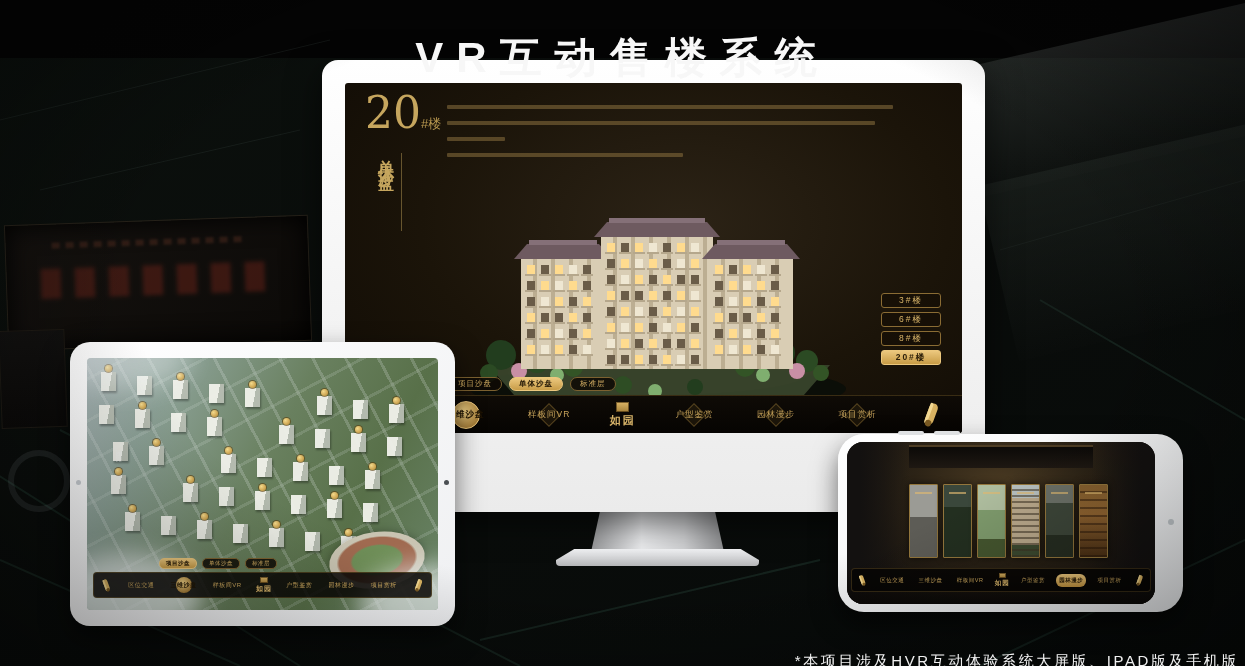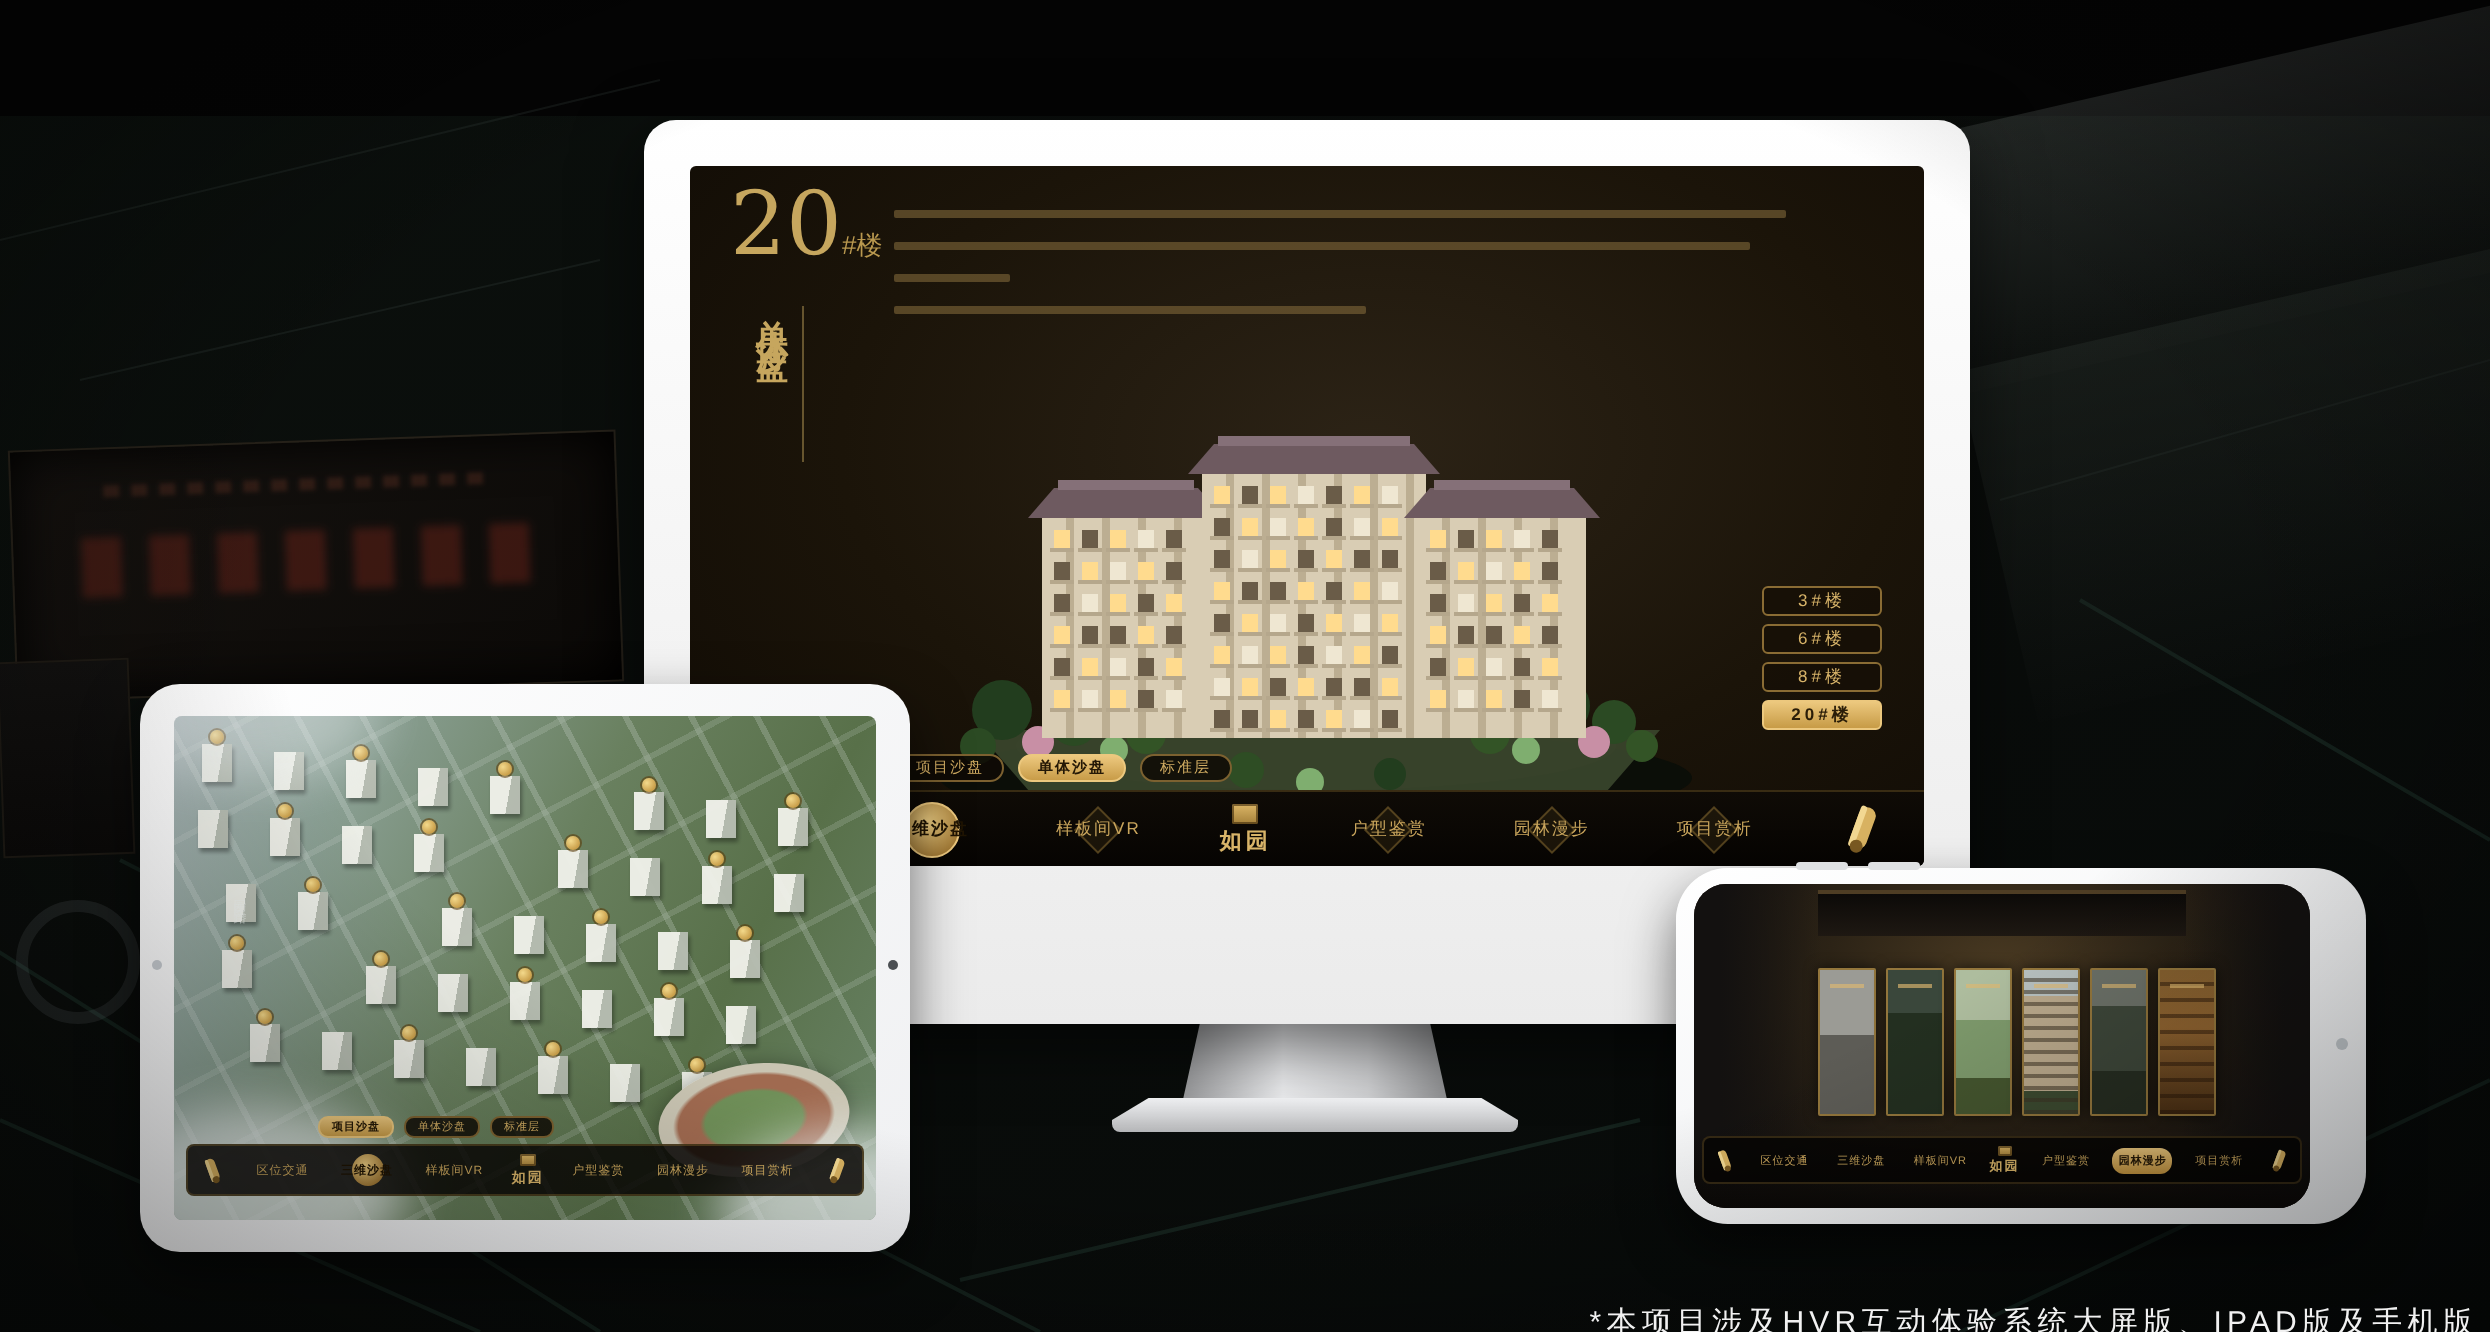--- a/index.html
+++ b/index.html
@@ -189,20 +189,21 @@
         <path d="M40 190 L300 130"></path>
         <path d="M1000 250 L1245 180"></path>
     </g>
   </svg>
   <div class="abs bg-plaque"></div>
   <div class="abs bg-plaque2"></div>
   <div class="abs bg-band-tr"></div>
   <div class="abs bg-blocks-tr"></div>
   <div class="abs bg-ring"></div>
 
+  <h1 class="abs page-title">VR互动售楼系统</h1>
 
   <section class="abs monitor">
     <div class="m-screen">
 
       <div class="abs hd-num">
         <span>20</span><span class="hd-suffix">#楼</span>
       </div>
       <div class="abs hd-vert">单体沙盘</div>
       <div class="abs hd-rule"></div>
 

